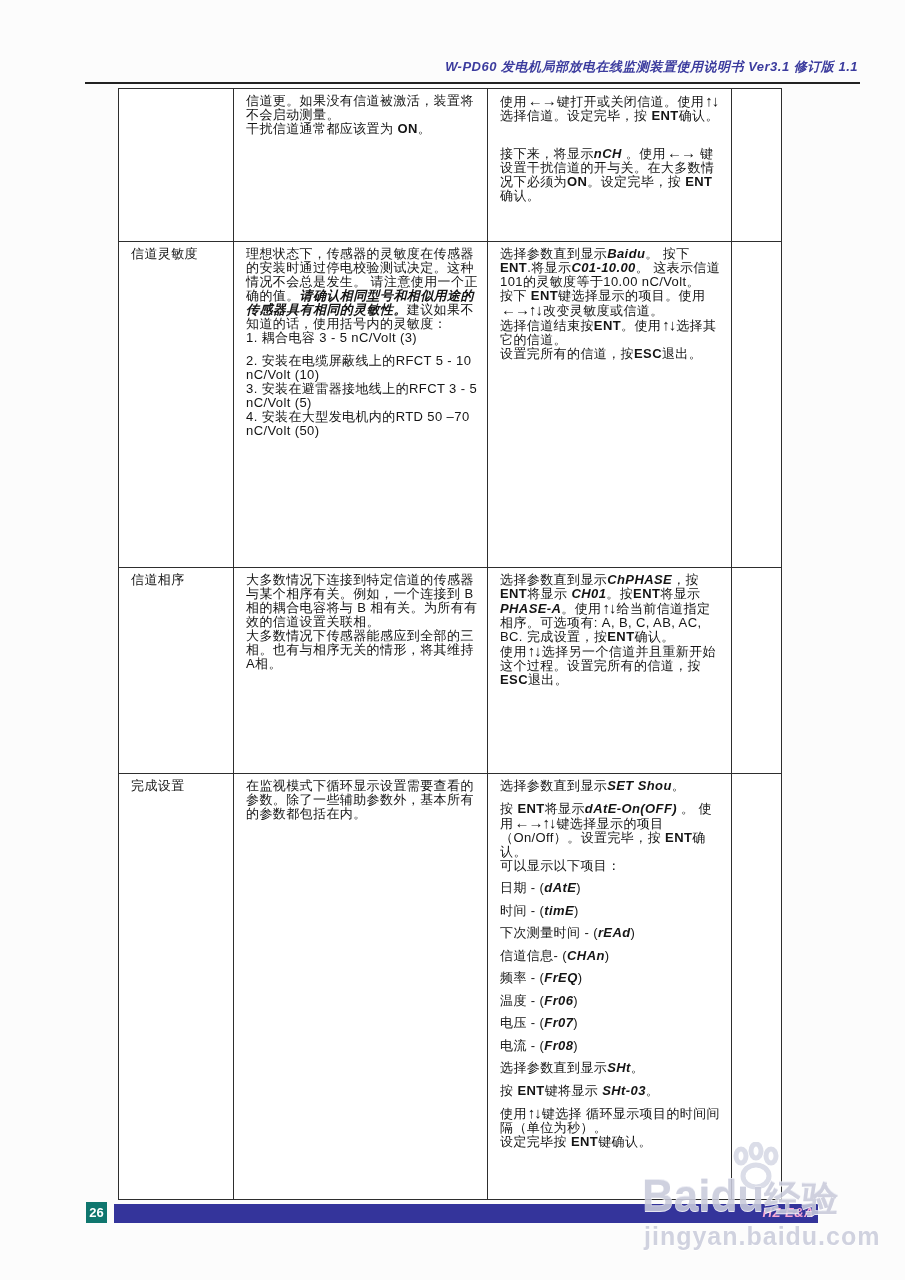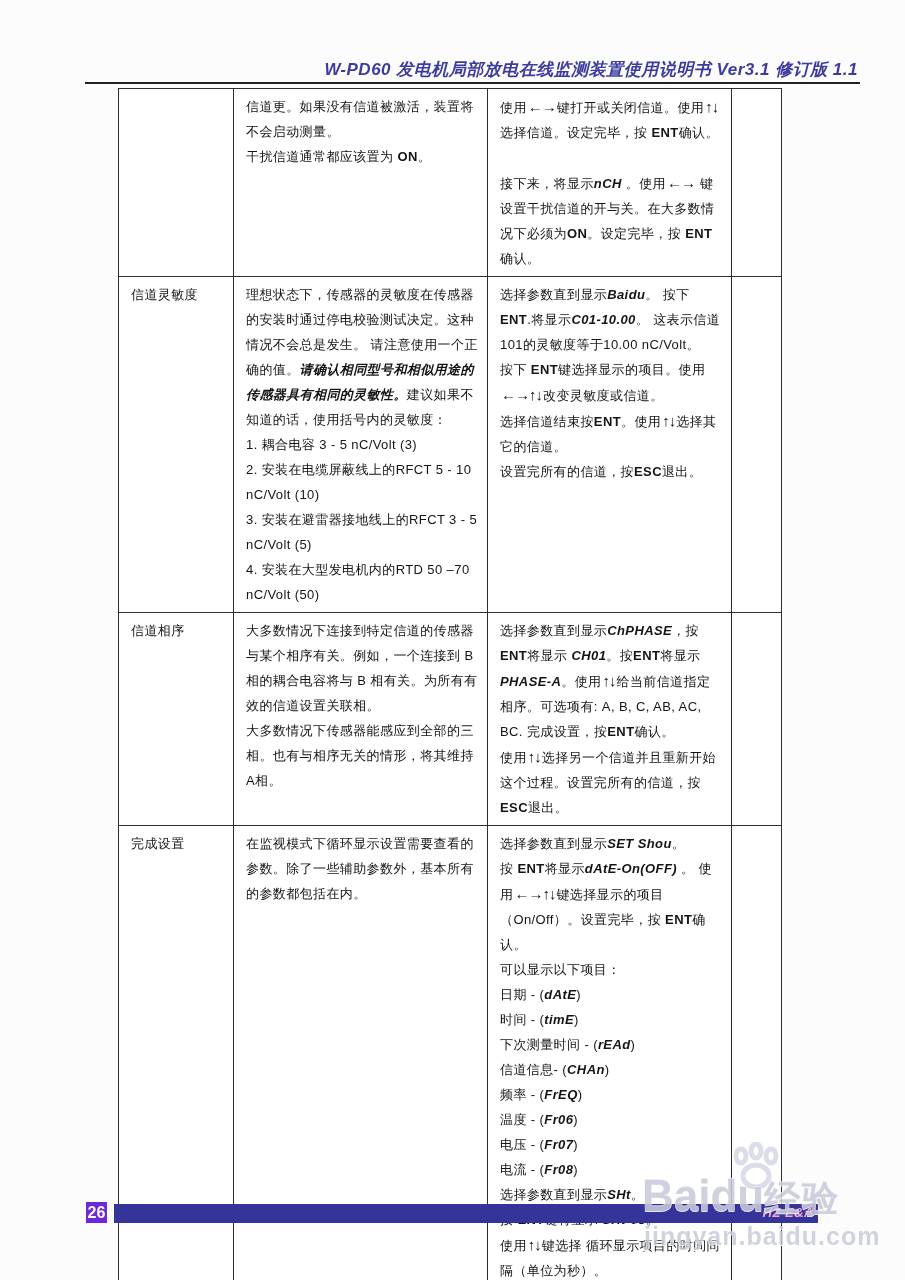--- a/index.html
+++ b/index.html
@@ -8,60 +8,60 @@
     background:#fcfcfc;
     font-family:"Liberation Sans","DejaVu Sans",sans-serif;
     color:#141414;
   }
   .page{position:absolute;inset:0;}
 
   
   .header-title{
     position:absolute;top:58px;left:0;width:858px;
     text-align:right;
-    font-size:17px;font-weight:bold;font-style:italic;
+    font-size:13px;font-weight:bold;font-style:italic;
     color:#3c3c9e;letter-spacing:.5px;
   }
   .header-rule{
     position:absolute;top:82px;left:85px;width:775px;height:0;
     border-top:2px solid #222;
   }
 
   
   table.manual{
     position:absolute;left:118px;top:88px;
     border-collapse:collapse;table-layout:fixed;
     width:663px;
     background:#fff;
   }
   table.manual td{
     border:1.5px solid #2e2e2e;
     vertical-align:top;
-    font-size:13px;line-height:25px;
+    font-size:13px;line-height:14px;
     padding:5px 8px 5px 12px;
     letter-spacing:.4px;
     overflow:hidden;
   }
   td.c-label{padding-left:14px;padding-top:7px;font-size:13.5px;letter-spacing:1px;}
   td.c-desc{padding-left:16px;padding-right:10px;}
   td.c-note{padding:0;}
   tr:nth-child(1) td{height:142px;}
   tr:nth-child(2) td{height:315px;}
   tr:nth-child(3) td{height:195px;}
   tr:nth-child(4) td{height:415px;}
   tr:nth-child(5) td{height:38px;}
   .para{min-height:22.5px;margin:0;}
   .s-b{font-weight:bold;margin-top:29px;}
   .s-bi{font-weight:bold;font-style:italic;}
   .s-ar{font-weight:900;font-size:15px;letter-spacing:-1px;padding:0 1px;}
 
   
   .page-number{
     position:absolute;left:86px;top:1202px;width:21px;height:21px;
-    background:#6d28d9;color:#fff;font-size:16px;font-weight:bold;
+    background:#0f766e;color:#fff;font-size:13px;font-weight:bold;
     text-align:center;line-height:21px;
   }
   .footer-bar{
     position:absolute;left:114px;top:1204px;width:704px;height:19px;
     background:#34349b;
   }
   .brand-text{
     position:absolute;right:4px;top:1px;
     color:#f9a8d4;font-size:13px;font-weight:bold;font-style:italic;
     letter-spacing:.5px;

